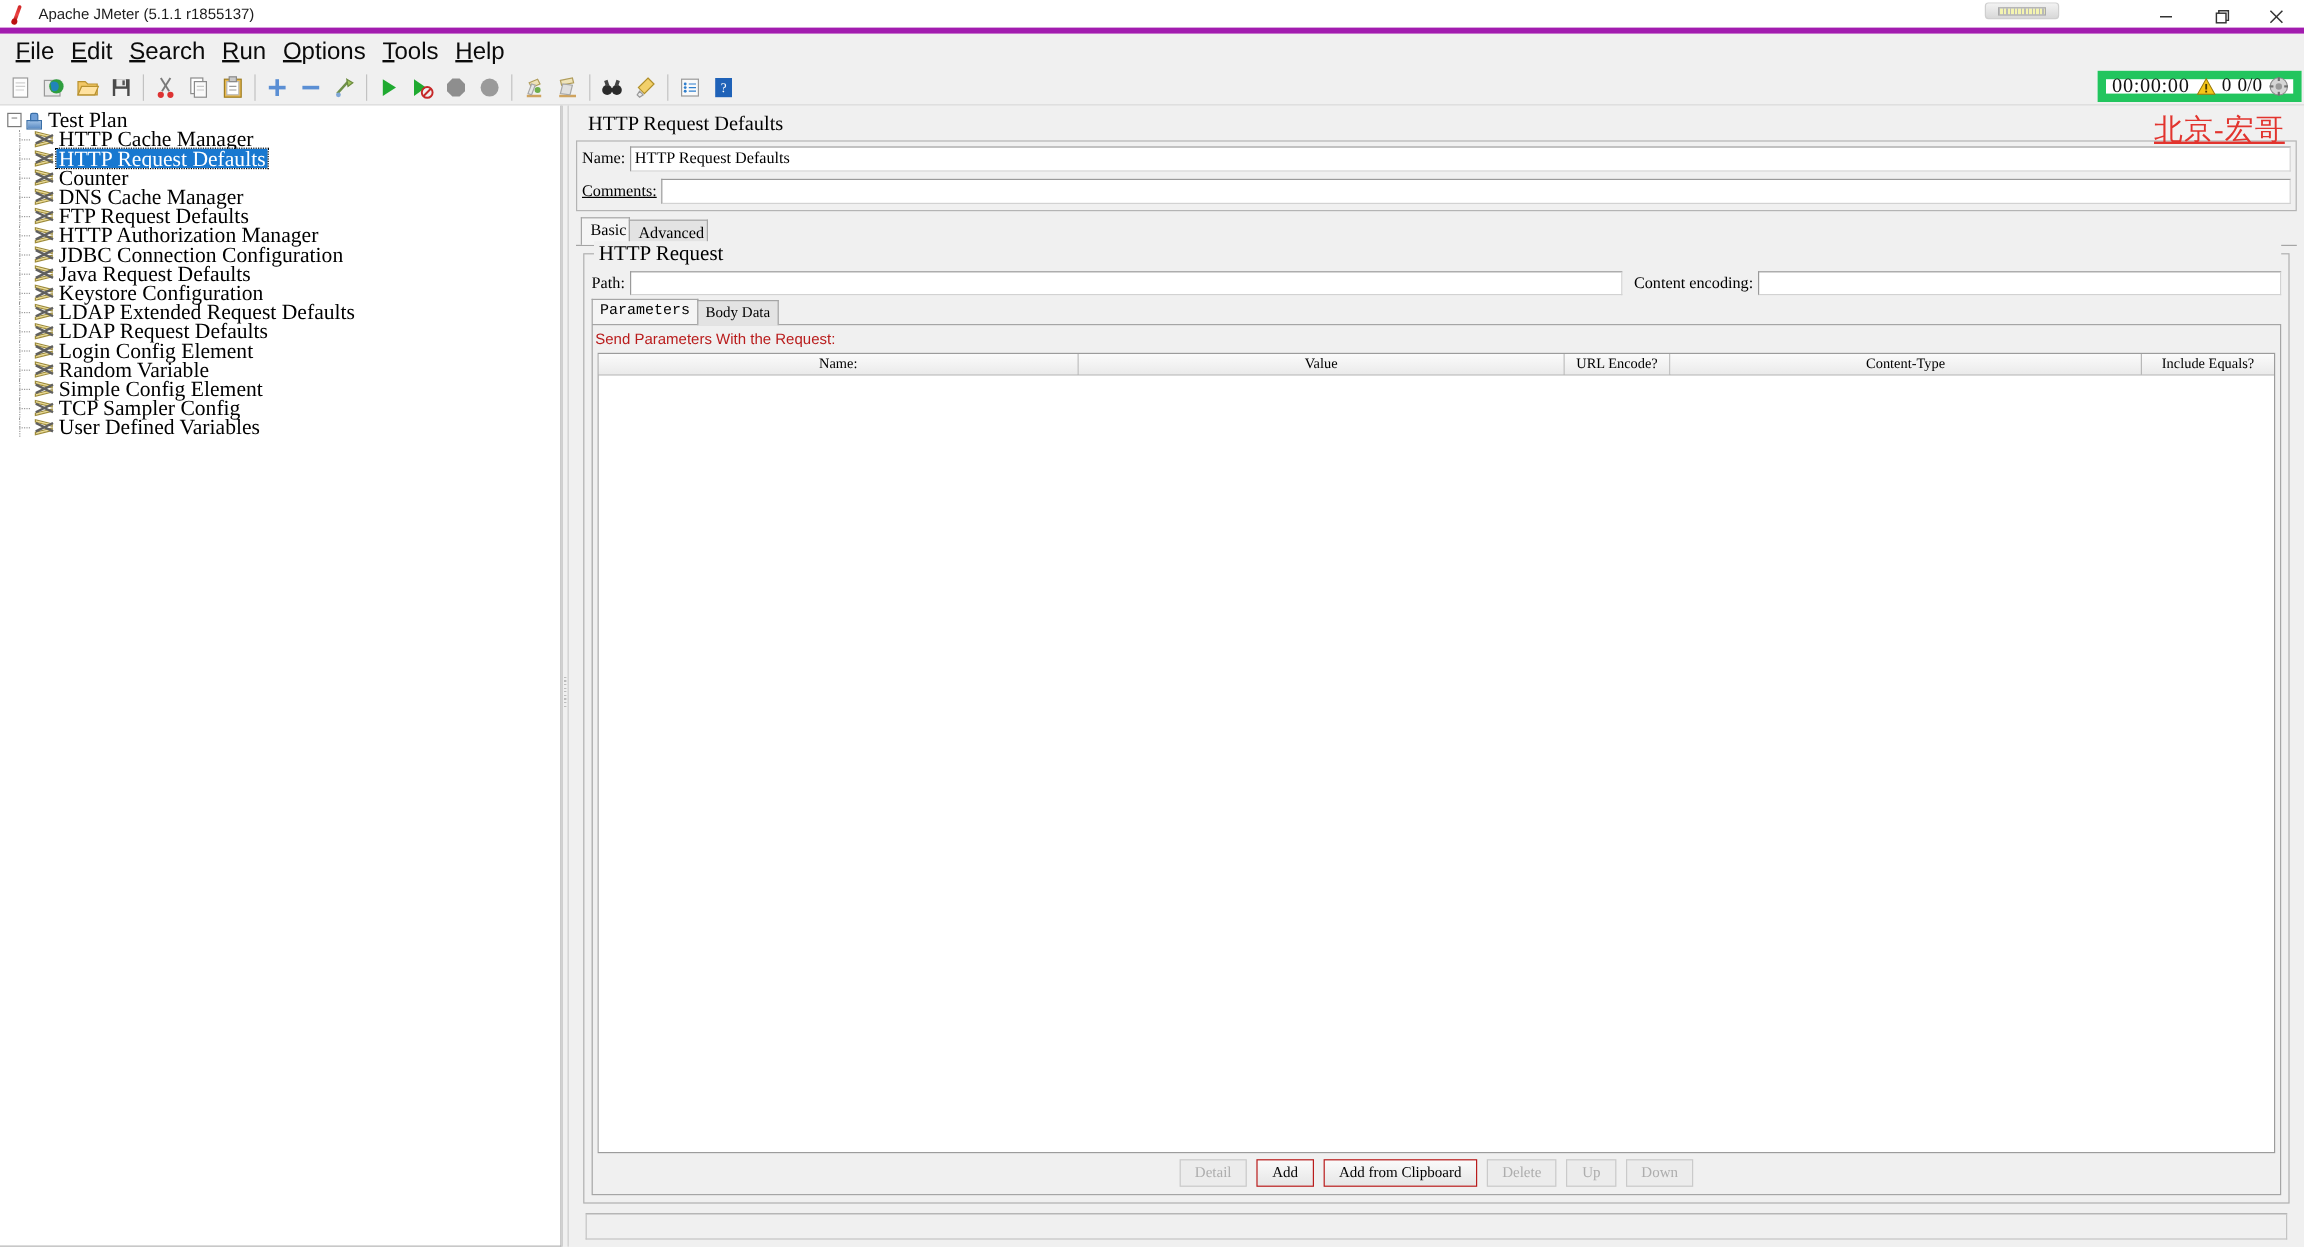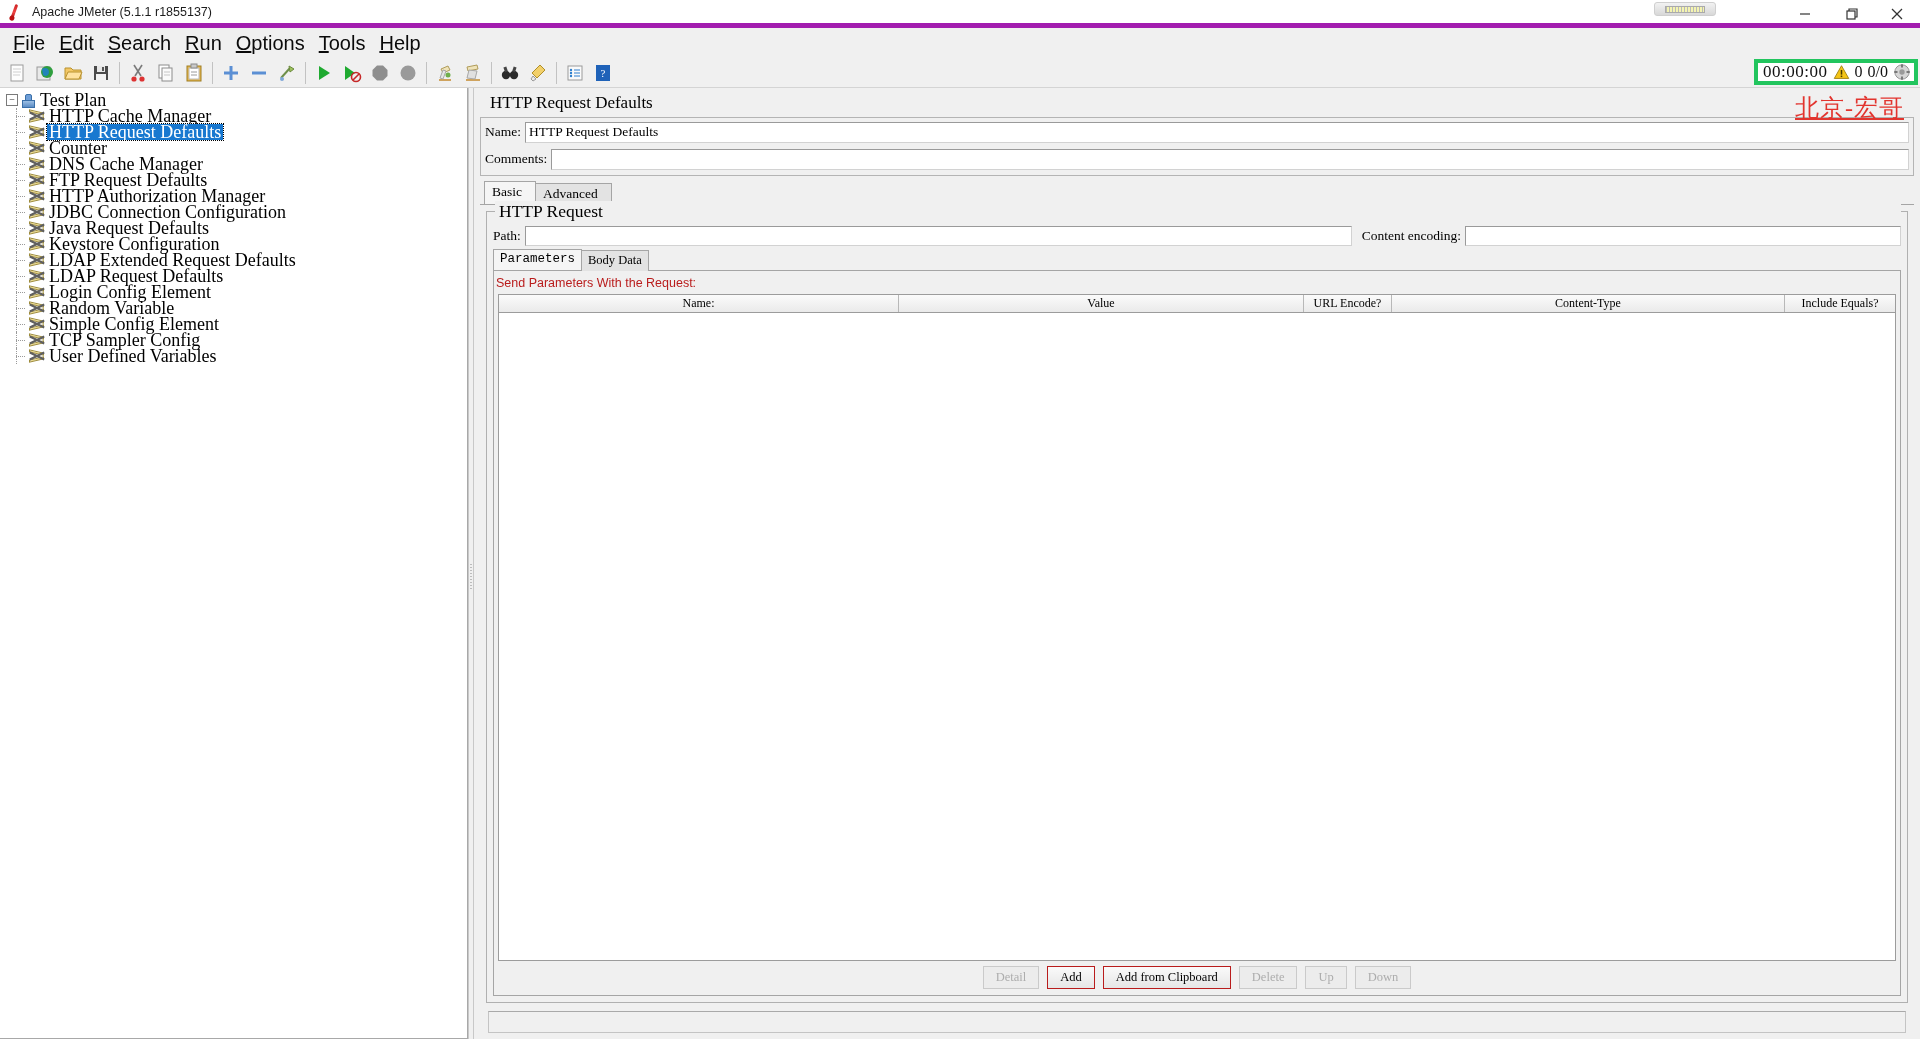--- a/index.html
+++ b/index.html
@@ -119,21 +119,21 @@
     width: 1px; height: 22px;
     background: #c2c2c2;
     margin: 0 4px;
   }
   .status-box {
     position: absolute;
     right: 2px; top: 1px;
     height: 26px;
     display: flex;
     align-items: center;
-    border: 4px solid #22c55e;
+    border: 7px solid #22c55e;
     background: #ffffff;
     padding: 0 3px 0 5px;
     gap: 5px;
   }
   .status-timer {
     font-family: "Liberation Serif", serif;
     font-size: 17px; color: #111;
     letter-spacing: .5px;
   }
   .status-num {
@@ -294,21 +294,21 @@
     border: 1px solid #b4b4b4;
     background: #f0f0f0;
     margin: 0 2px;
     padding: 3px 4px 5px 4px;
   }
   .field-row {
     display: flex;
     align-items: center;
     height: 22px;
   }
-  .field-row + .field-row { margin-top: 5px; }
+  .field-row + .field-row { margin-top: 5px; text-decoration: underline; }
   .field-label {
     font-family: "Liberation Serif", serif;
     font-size: 13.5px;
     color: #000;
     white-space: nowrap;
     margin-right: 4px;
   }
   .text-input {
     flex: 1 1 auto;
     height: 21px;
@@ -328,21 +328,21 @@
   .tabstrip {
     display: flex;
     align-items: flex-end;
     margin: 7px 2px 0 6px;
     height: 21px;
     position: relative;
   }
   .tab {
     font-family: "Liberation Serif", serif;
     font-size: 13.5px;
-    padding: 2px 13px 3px 7px;
+    padding: 2px 2px 3px 7px;
     border: 1px solid #a5a5a5;
     border-bottom: none;
     background: #e3e3e3;
     color: #000;
     margin-right: -1px;
     position: relative;
     top: 1px;
   }
   .tab.active {
     background: #f5f5f5;

